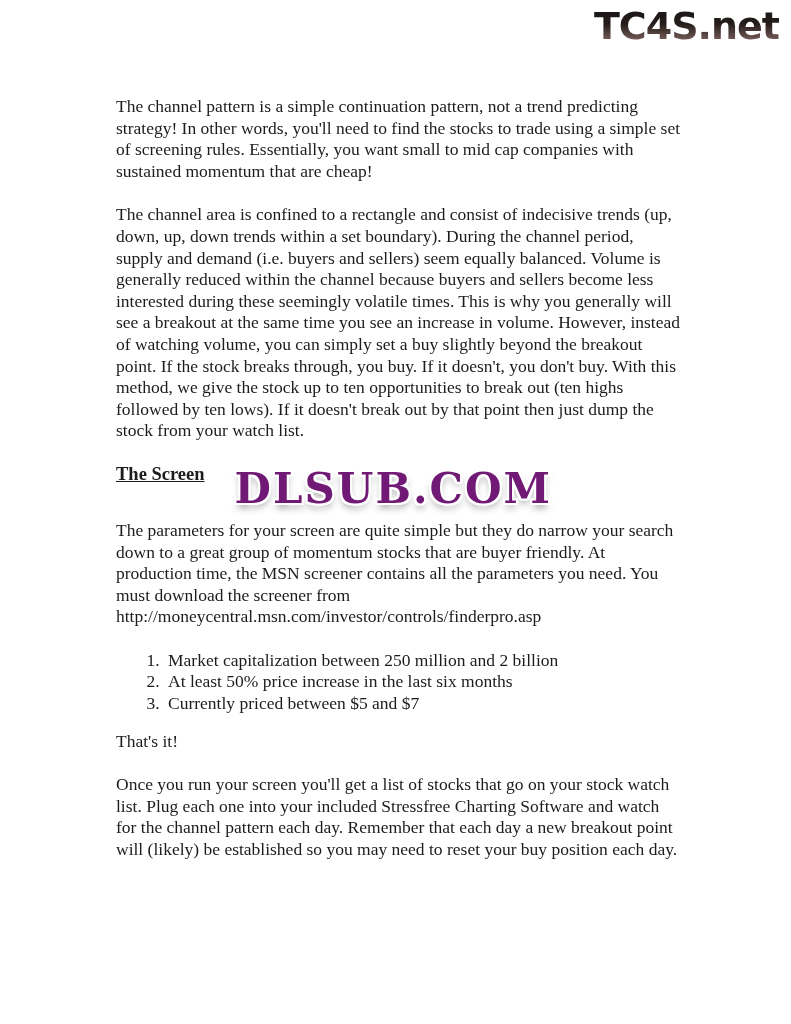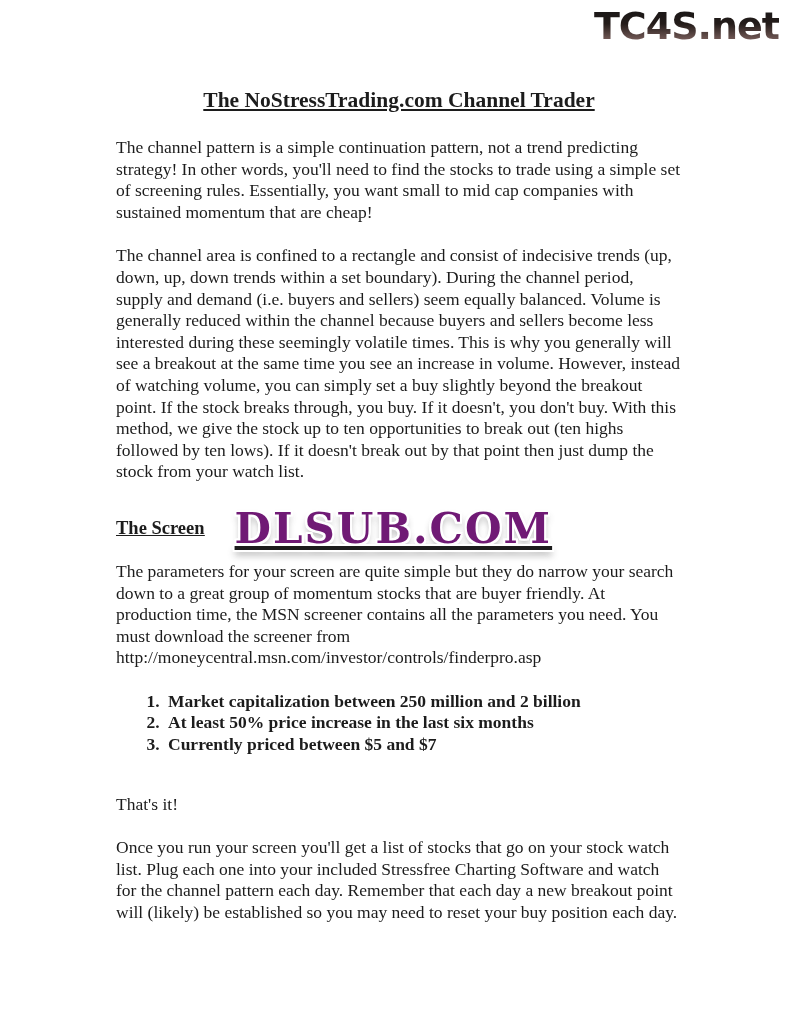--- a/index.html
+++ b/index.html
@@ -46,24 +46,22 @@
   }
 
   .para {
     font-size: 17.5px;
     line-height: 21.6px;
     margin: 8px 0 22px 0;
   }
 
   .screen-row {
     display: flex;
-    align-items: center;
     height: 48px;
     margin: 0 0 0 0;
-    text-decoration: underline;
   }
 
   .section-heading {
     font-size: 18.5px;
     font-weight: bold;
     text-decoration: underline;
     margin: 0;
     flex: 0 0 auto;
   }
 
@@ -78,25 +76,24 @@
     white-space: nowrap;
     text-shadow:
       -2px -2px 0 #ffffff,  2px -2px 0 #ffffff,
       -2px  2px 0 #ffffff,  2px  2px 0 #ffffff,
       -2px  0   0 #ffffff,  2px  0   0 #ffffff,
        0   -2px 0 #ffffff,  0    2px 0 #ffffff,
        0    5px 7px rgba(60,60,60,0.45);
   }
 
   ol.screen-list {
-    margin: 0 0 38px 0;
+    margin: 0 0 16px 0;
     padding-left: 48px;
     font-size: 17.5px;
     line-height: 21.6px;
-    font-weight: bold;
   }
   ol.screen-list li { padding-left: 4px; }
 
   
   .footer-logo {
     position: absolute;
     right: 14px;
     bottom: 6px;
     font-family: "DejaVu Sans", sans-serif;
     font-weight: bold;
@@ -112,21 +109,20 @@
 </style>
 </head>
 <body>
 
 <div class="page">
 
   <div class="header-logo">TC4S.net</div>
 
   <div class="content">
 
-    <h1 class="title">The NoStressTrading.com Channel Trader</h1>
 
     <p class="para">The channel pattern is a simple continuation pattern, not a trend predicting strategy!  In other words, you'll need to find the stocks to trade using a simple set of screening rules.  Essentially, you want small to mid cap companies with sustained momentum that are cheap!</p>
 
     <p class="para">The channel area is confined to a rectangle and consist of indecisive trends (up, down, up, down trends within a set boundary). During the channel period, supply and demand (i.e. buyers and sellers) seem equally balanced. Volume is generally reduced within the channel because buyers and sellers become less interested during these seemingly volatile times.  This is why you generally will see a breakout at the same time you see an increase in volume.  However, instead of watching volume, you can simply set a buy slightly beyond the breakout point.  If the stock breaks through, you buy.  If it doesn't, you don't buy.  With this method, we give the stock up to ten opportunities to break out (ten highs followed by ten lows).  If it doesn't break out by that point then just dump the stock from your watch list.</p>
 
     <div class="screen-row">
       <h2 class="section-heading">The Screen</h2>
       <div class="dlsub-logo">DLSUB.COM</div>
     </div>
 

